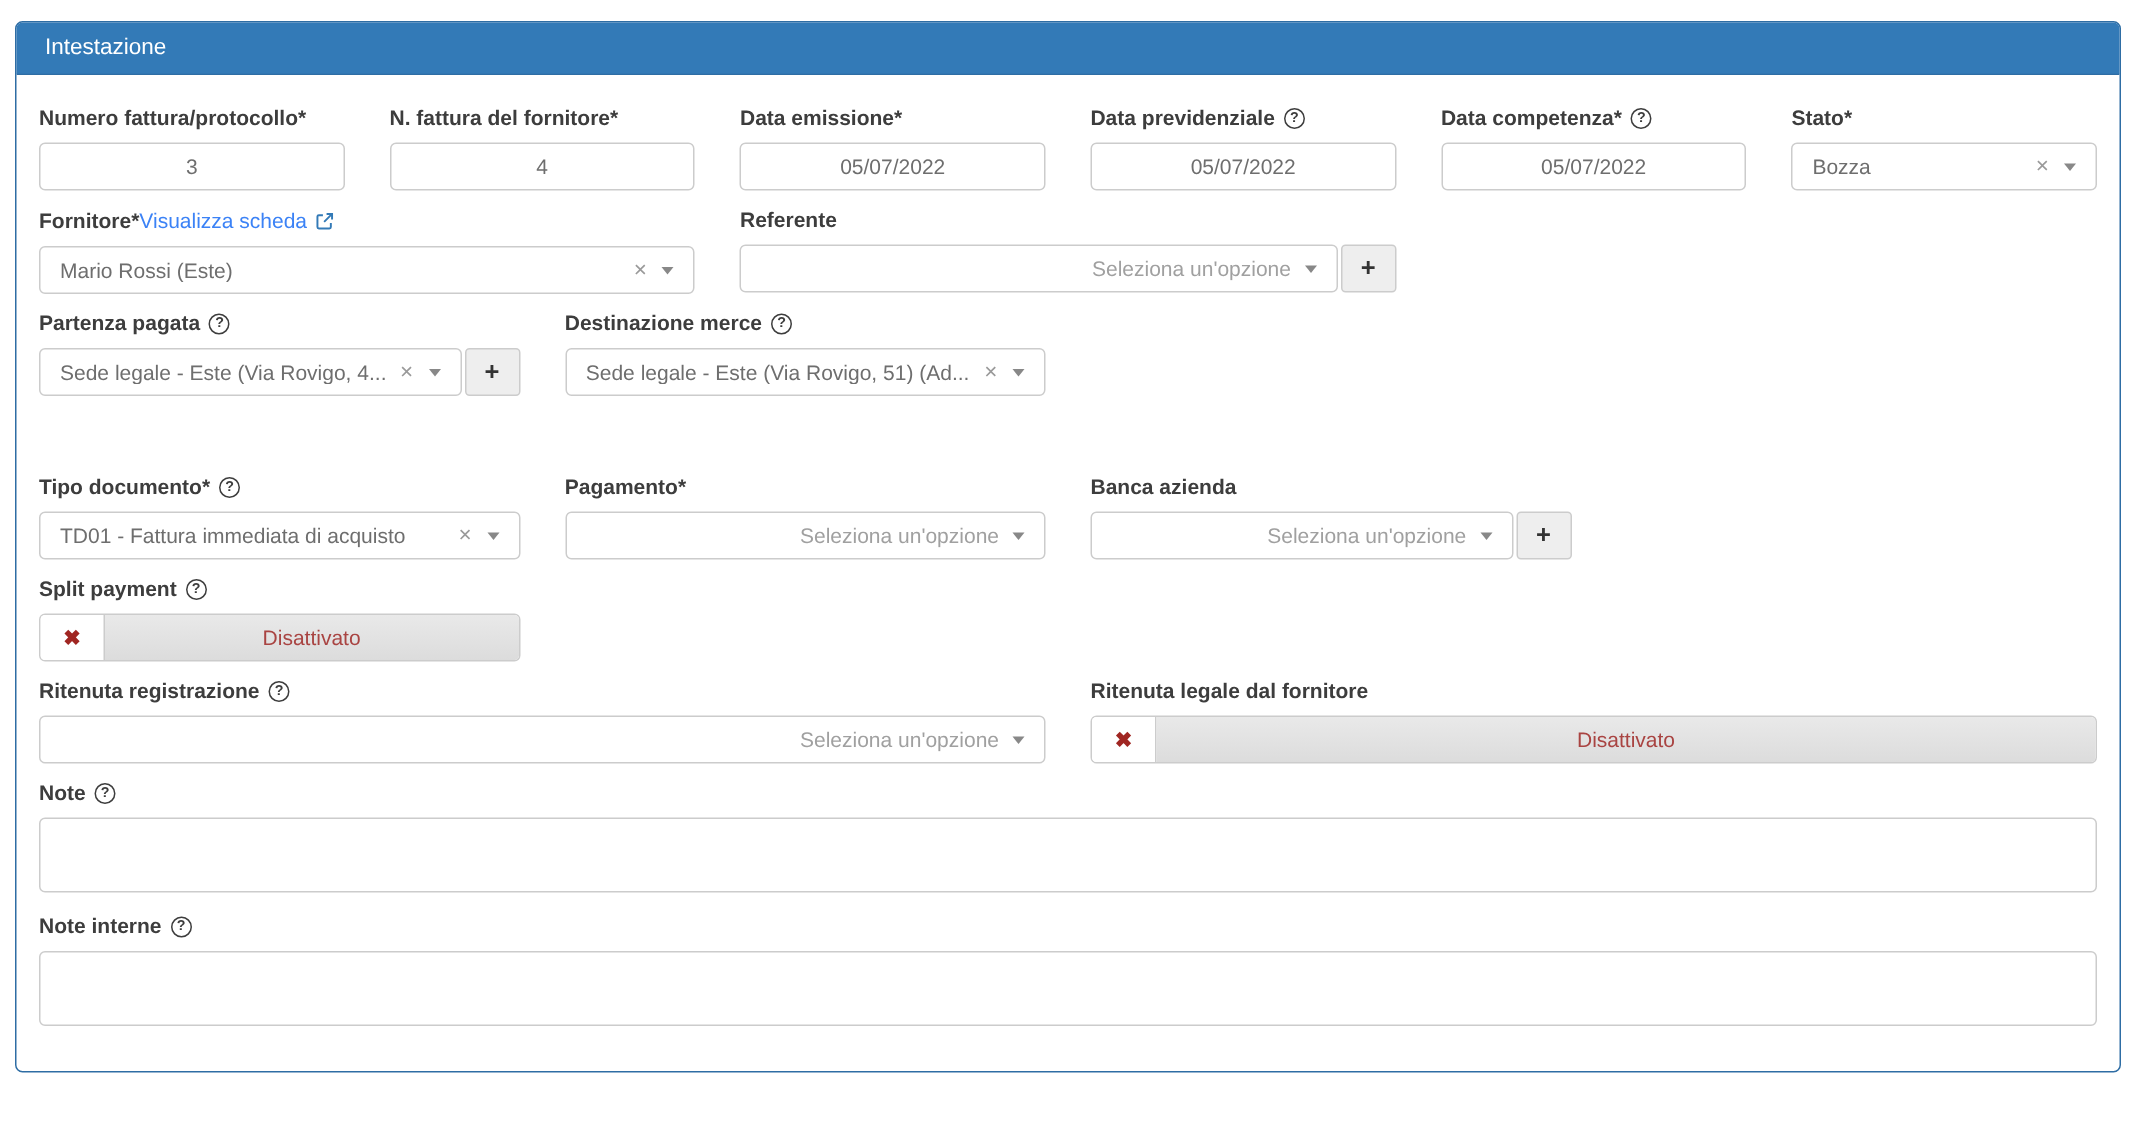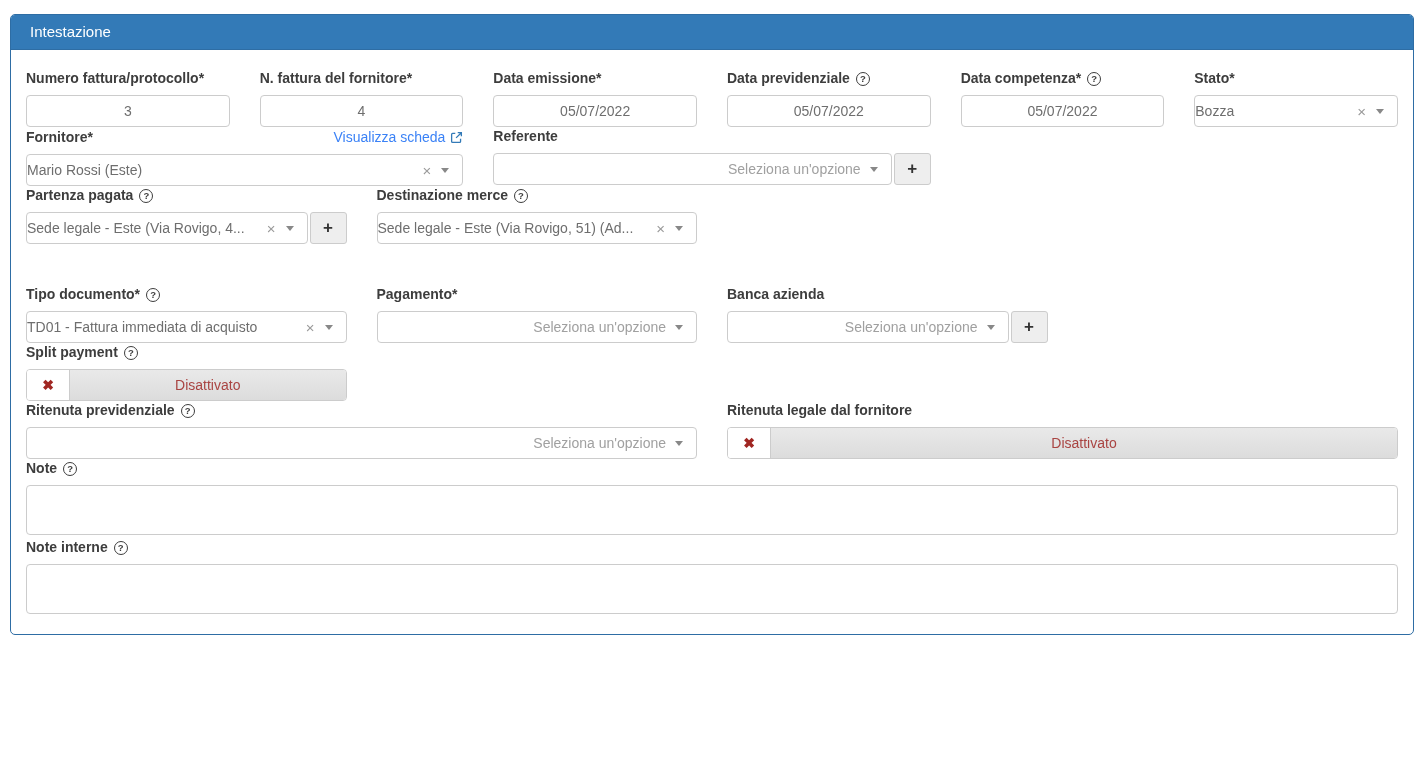--- a/index.html
+++ b/index.html
@@ -27,35 +27,35 @@
   }
   .panel-body { padding: 21px 0 15px; }
 
   .row { display: flex; flex-wrap: wrap; }
   .col { padding: 0 15px; }
   .c2  { width: 16.6667%; }
   .c3  { width: 25%; }
   .c4  { width: 33.3333%; }
   .c6  { width: 50%; }
   .c12 { width: 100%; }
-  .form-group { margin-bottom: 2px; }
+  .form-group { margin-bottom: 12px; }
   .spacer { height: 41px; }
 
   .field-label {
     display: flex;
     align-items: center;
     gap: 6px;
     font-weight: bold;
     font-size: 14px;
     line-height: 15px;
     margin-bottom: 9px;
     color: #3d3d3d;
     white-space: nowrap;
   }
-  .label-line { display: flex; justify-content: space-between; align-items: center; margin-bottom: 9px; }
+  .label-line { display: flex; justify-content: flex-start; align-items: center; margin-bottom: 9px; }
   .label-line .field-label { margin-bottom: 0; }
 
   .help-badge {
     display: inline-flex;
     align-items: center;
     justify-content: center;
     width: 14px; height: 14px;
     border: 1.4px solid #3d3d3d;
     border-radius: 50%;
     font-size: 9.5px;
@@ -92,21 +92,21 @@
   .input-group .select-control { flex: 1 1 auto; min-width: 0; }
 
   .select-control {
     position: relative;
     height: 32px;
     border: 1px solid #ccc;
     border-radius: 4px;
     background: #fff;
     display: flex;
     align-items: center;
-    padding: 0 44px 0 0;
+    padding: 0 44px 0 13px;
     cursor: pointer;
   }
   .select-control .select-text {
     flex: 1 1 auto;
     overflow: hidden;
     white-space: nowrap;
     color: #6e6e6e;
     font-size: 14px;
   }
   .select-control.is-placeholder .select-text { color: #a0a0a0; text-align: right; }
@@ -342,21 +342,21 @@
         <div class="toggle">
           <span class="toggle-handle">✖</span>
           <span class="toggle-state">Disattivato</span>
         </div>
       </div>
     </div>
 
     <div class="row form-group">
       <div class="col c6">
         <div class="field-label">
-          <span>Ritenuta previdenziale</span>
+          <span>Ritenuta registrazione</span>
           <span class="help-badge">?</span>
         </div>
         <div class="select-control is-placeholder no-clear">
           <span class="select-text">Seleziona un'opzione</span>
           <span class="caret"></span>
         </div>
       </div>
       <div class="col c6">
         <div class="field-label">Ritenuta legale dal fornitore</div>
         <div class="toggle">

